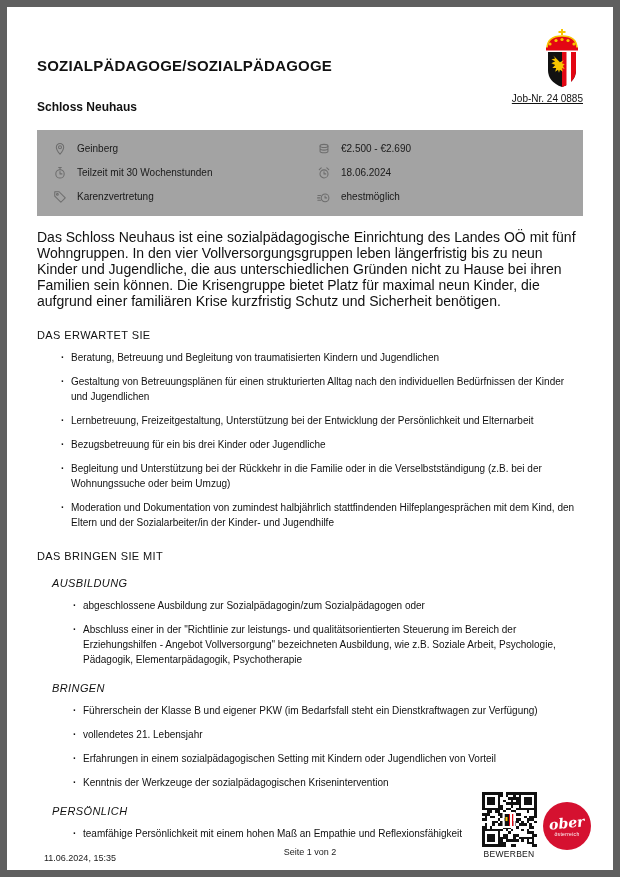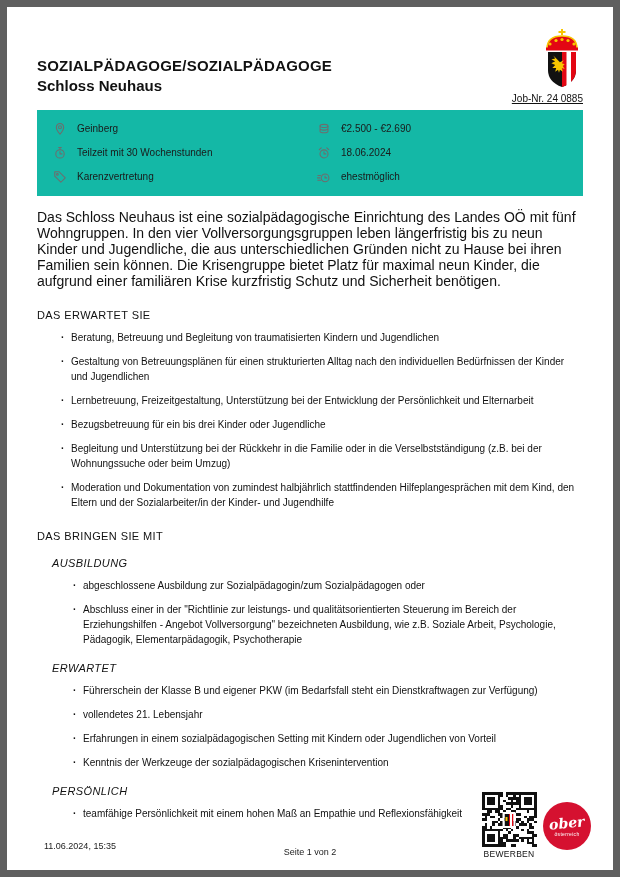--- a/index.html
+++ b/index.html
@@ -5,45 +5,45 @@
   html,body{margin:0;padding:0;background:#5f5f5f;}
   .page{
     position:relative; width:620px; height:877px; box-sizing:border-box;
     border:7px solid #5f5f5f; background:#fff; overflow:hidden;
     font-family:"Liberation Sans","DejaVu Sans",sans-serif; color:#1a1a1a;
   }
   .content{ padding:50px 30px 0 30px; }
 
   
   .title{ margin:0; font-size:15px; font-weight:bold; letter-spacing:.2px; color:#111;}
-  .subtitle{ margin-top:3px; font-size:15px; font-weight:bold; color:#111;}
+  .subtitle{ margin-top:26px; font-size:12px; font-weight:bold; color:#111;}
   .crest{ position:absolute; top:22px; right:30px; width:42px; height:62px;}
   .jobnr{ position:absolute; top:86px; right:30px; font-size:10px; color:#111;
           text-decoration:underline; cursor:pointer;}
 
   
-  .facts{ margin-top:16px; background:#14b8a6; padding:11px 16px 12px 16px;
+  .facts{ margin-top:16px; background:#a3a3a3; padding:11px 16px 12px 16px;
           display:grid; grid-template-columns:1fr 1fr; column-gap:14px;text-align:right; }
   .factcol{ display:flex; flex-direction:column; gap:9px; }
   .fact{ display:flex; align-items:center; gap:10px; font-size:10px; line-height:15px;}
   .ficon{ width:14px; height:14px; flex:0 0 14px; display:inline-flex;}
   .ficon svg{ width:14px; height:14px; stroke:#6d6d6d; fill:none; stroke-width:1.2;
               stroke-linecap:round; stroke-linejoin:round;}
 
   
   .intro{ margin:13px 0 0 0; font-size:14px; line-height:16px; color:#111;}
   h3.sec{ margin:20px 0 0 0; font-size:11px; font-weight:normal; letter-spacing:.4px; color:#111;}
   h4.sub{ margin:15px 0 0 15px; font-size:11px; font-weight:normal; letter-spacing:.4px; color:#111;font-style:italic;}
   ul.blist{ list-style:none; margin:3px 0 0 0; padding:0 0 0 24px;}
   ul.blist.indent{ padding-left:36px;}
   ul.blist li{ position:relative; margin-top:9px; font-size:10px; line-height:15px; padding-left:10px; color:#111;}
   ul.blist li::before{ content:"·"; position:absolute; left:0; top:0; font-weight:bold;}
 
   
-  .foot-ts{ position:absolute; left:37px; bottom:19px; font-size:9px; color:#222;}
+  .foot-ts{ position:absolute; left:37px; bottom:7px; font-size:9px; color:#222;}
   .foot-page{ position:absolute; left:0; right:0; bottom:13px; text-align:center; font-size:9px; color:#222;}
   .qrwrap{ position:absolute; right:75px; bottom:11px; width:58px; text-align:center; cursor:pointer;}
   .qr{ position:relative; width:55px; height:55px; margin:0 auto;}
   .qr svg{ width:55px; height:55px; shape-rendering:crispEdges;}
   .qr .mini-crest{ position:absolute; left:50%; top:50%; width:9px; height:12px; transform:translate(-50%,-50%);
     background:linear-gradient(90deg,#111 0 50%,#e30613 50% 65%,#fff 65% 82%,#e30613 82% 100%);
     outline:2px solid #fff;}
   .qr .mini-crest::after{ content:""; position:absolute; left:1px; top:3px; width:2px; height:4px; background:#f7c600;}
   .qr-label{ display:block; margin-top:2px; font-size:8.5px; letter-spacing:.3px; color:#111;}
   .oo-logo{ position:absolute; right:22px; bottom:20px; width:48px; height:48px; border-radius:50%;
@@ -160,21 +160,21 @@
 
     <h3 class="sec">DAS BRINGEN SIE MIT</h3>
 
     <h4 class="sub">AUSBILDUNG</h4>
     <ul class="blist indent">
 
     <li>abgeschlossene Ausbildung zur Sozialpädagogin/zum Sozialpädagogen oder</li>
         <li>Abschluss einer in der "Richtlinie zur leistungs- und qualitätsorientierten Steuerung im Bereich der Erziehungshilfen - Angebot Vollversorgung" bezeichneten Ausbildung, wie z.B. Soziale Arbeit, Psychologie, Pädagogik, Elementarpädagogik, Psychotherapie</li>
       </ul>
 
-    <h4 class="sub">ERWARTET</h4>
+    <h4 class="sub">BRINGEN</h4>
     <ul class="blist indent">
 
     <li>Führerschein der Klasse B und eigener PKW (im Bedarfsfall steht ein Dienstkraftwagen zur Verfügung)</li>
         <li>vollendetes 21. Lebensjahr</li>
         <li>Erfahrungen in einem sozialpädagogischen Setting mit Kindern oder Jugendlichen von Vorteil</li>
         <li>Kenntnis der Werkzeuge der sozialpädagogischen Krisenintervention</li>
       </ul>
 
     <h4 class="sub">PERSÖNLICH</h4>
     <ul class="blist indent">

